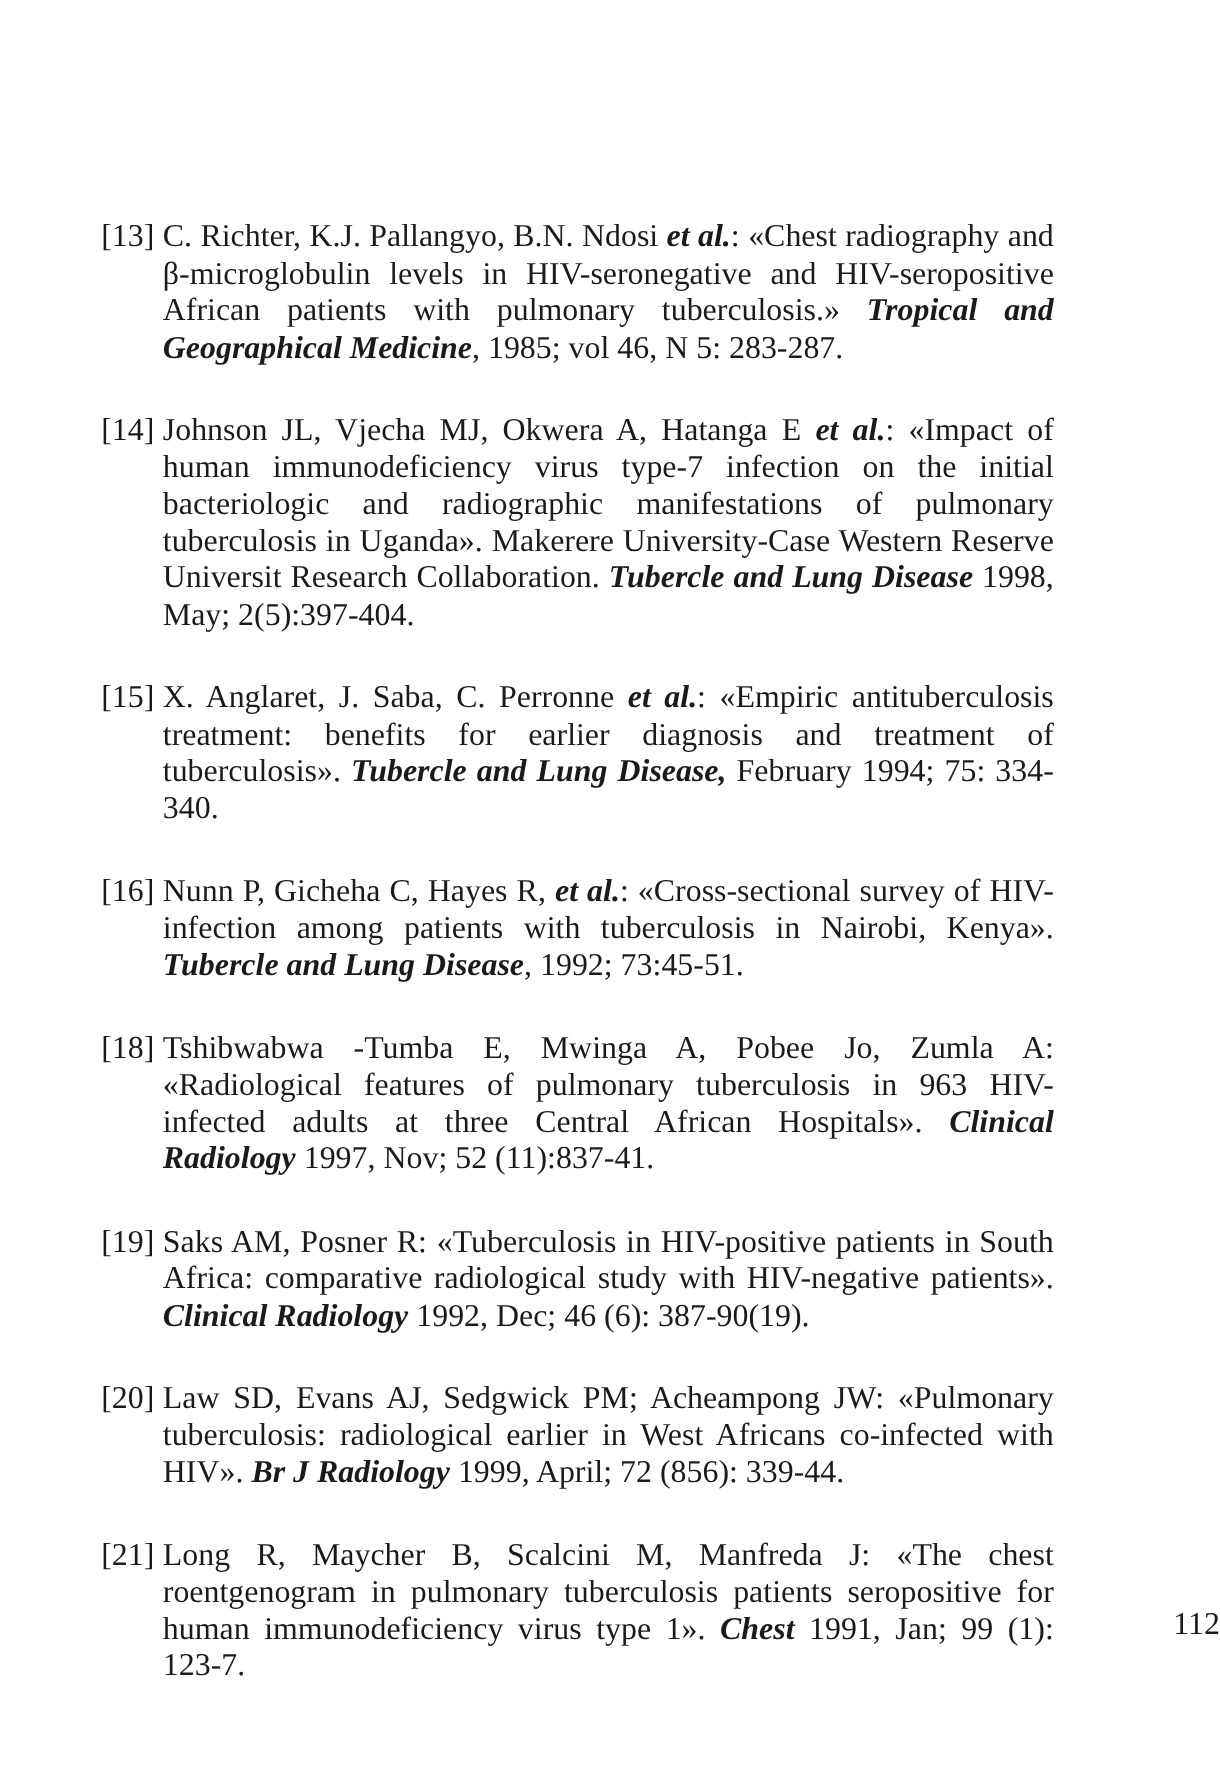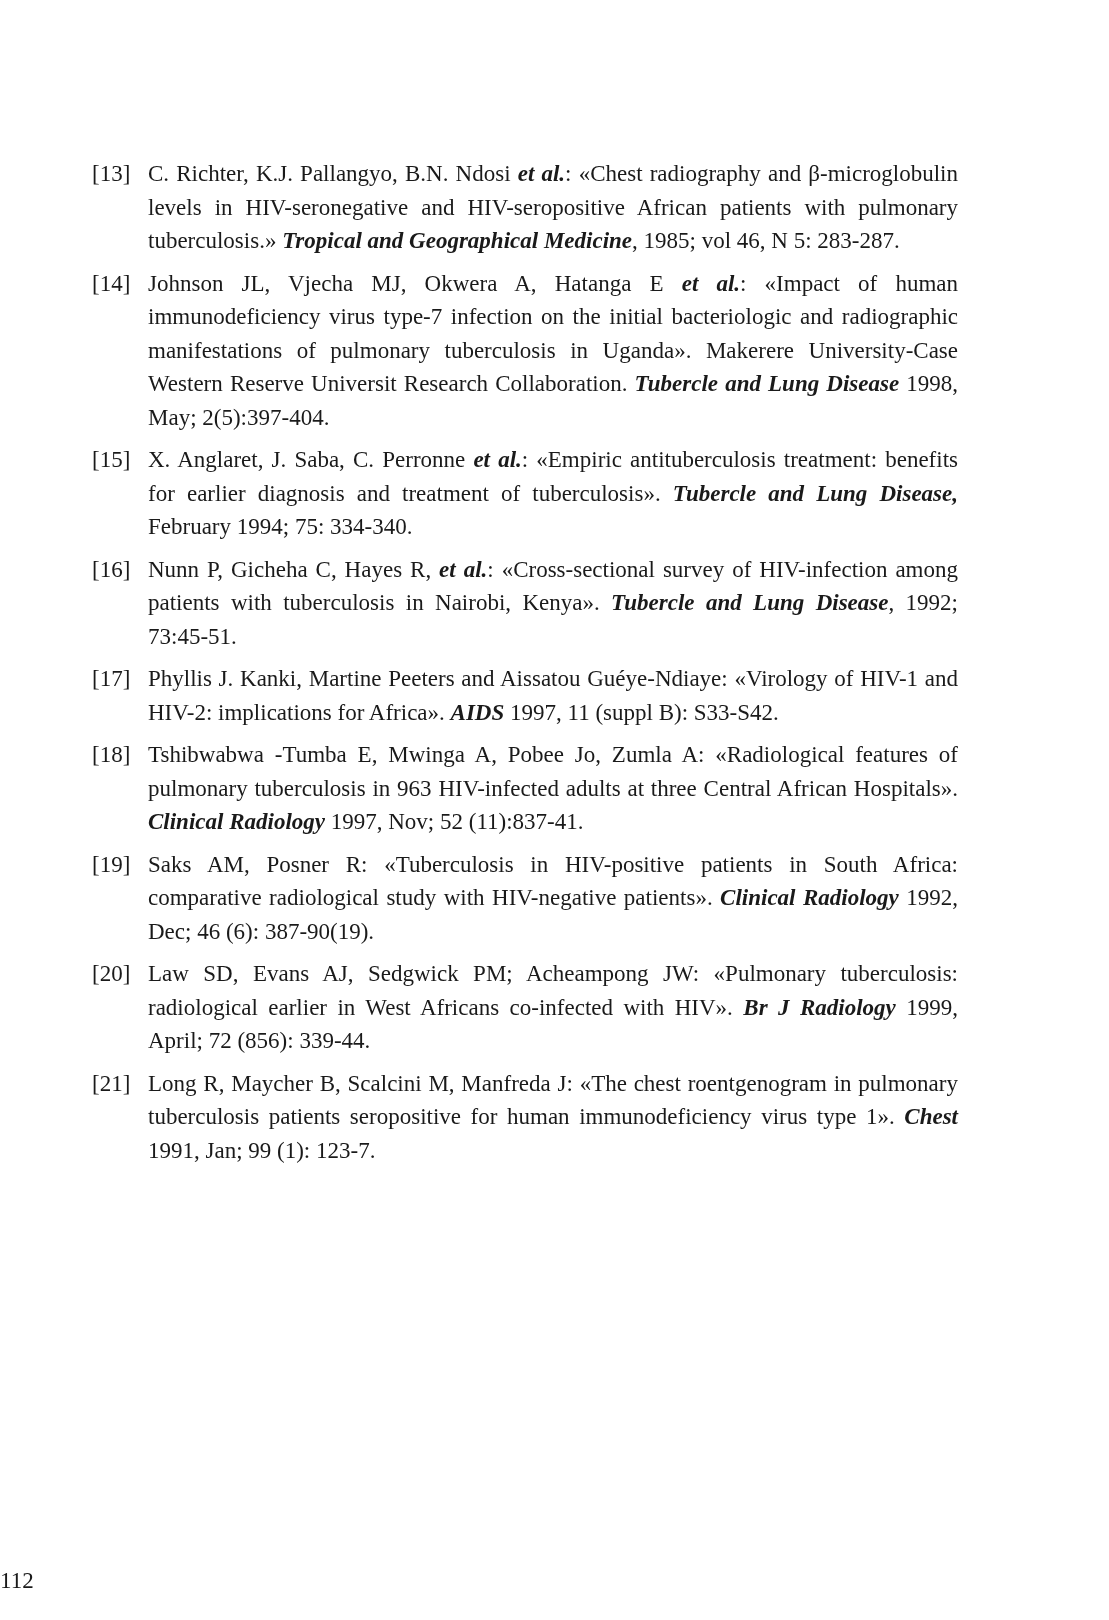--- a/index.html
+++ b/index.html
@@ -7,34 +7,35 @@
     width: 1109px; height: 1620px; position: relative; overflow: hidden;
     font-family: "Liberation Serif", "DejaVu Serif", serif;
     color: #1a1a1a;
   }
   .refs {
     position: absolute; left: 92px; top: 157px; width: 866px;
   }
   .ref {
     position: relative;
     padding-left: 56px;
-    font-size: 23px;
+    font-size: 29px;
     line-height: 33.5px;
     margin-bottom: 9px;
     text-align: justify;
+    margin-top: 42px;
   }
   .ref .num {
     position: absolute; left: 0; top: 0;
     width: 52px;
   }
   .ref .text { display: block; }
   .ref i { font-style: italic; font-weight: bold; }
   .page-num {
-    position: absolute; left: 0; width: 100%; top: 1568px;
-    text-align: left; font-size: 23px;
+    position: absolute; left: 0; width: 100%; top: 1460px;
+    text-align: right; font-size: 29px;
   }
 </style>
 </head>
 <body>
 
 <div class="refs">
   <div class="ref">
     <span class="num">[13]</span>
     <span class="text">
       <span>C. Richter, K.J. Pallangyo, B.N. Ndosi </span><i>et al.</i><span>: «Chest radiography and β-microglobulin levels in HIV-seronegative and HIV-seropositive African patients with pulmonary tuberculosis.» </span><i>Tropical and Geographical Medicine</i><span>, 1985; vol 46, N 5: 283-287.</span>
@@ -55,26 +56,20 @@
     </span>
   </div>
 
   <div class="ref">
     <span class="num">[16]</span>
     <span class="text">
       <span>Nunn P, Gicheha C, Hayes R, </span><i>et al.</i><span>: «Cross-sectional survey of HIV-infection among patients with tuberculosis in Nairobi, Kenya». </span><i>Tubercle and Lung Disease</i><span>, 1992; 73:45-51.</span>
     </span>
   </div>
 
-  <div class="ref">
-    <span class="num">[17]</span>
-    <span class="text">
-      <span>Phyllis J. Kanki, Martine Peeters and Aissatou Guéye-Ndiaye: «Virology of HIV-1 and HIV-2: implications for Africa». </span><i>AIDS</i><span> 1997, 11 (suppl B): S33-S42.</span>
-    </span>
-  </div>
 
   <div class="ref">
     <span class="num">[18]</span>
     <span class="text">
       <span>Tshibwabwa -Tumba E, Mwinga A, Pobee Jo, Zumla A: «Radiological features of pulmonary tuberculosis in 963 HIV-infected adults at three Central African Hospitals». </span><i>Clinical Radiology</i><span> 1997, Nov; 52 (11):837-41.</span>
     </span>
   </div>
 
   <div class="ref">
     <span class="num">[19]</span>

